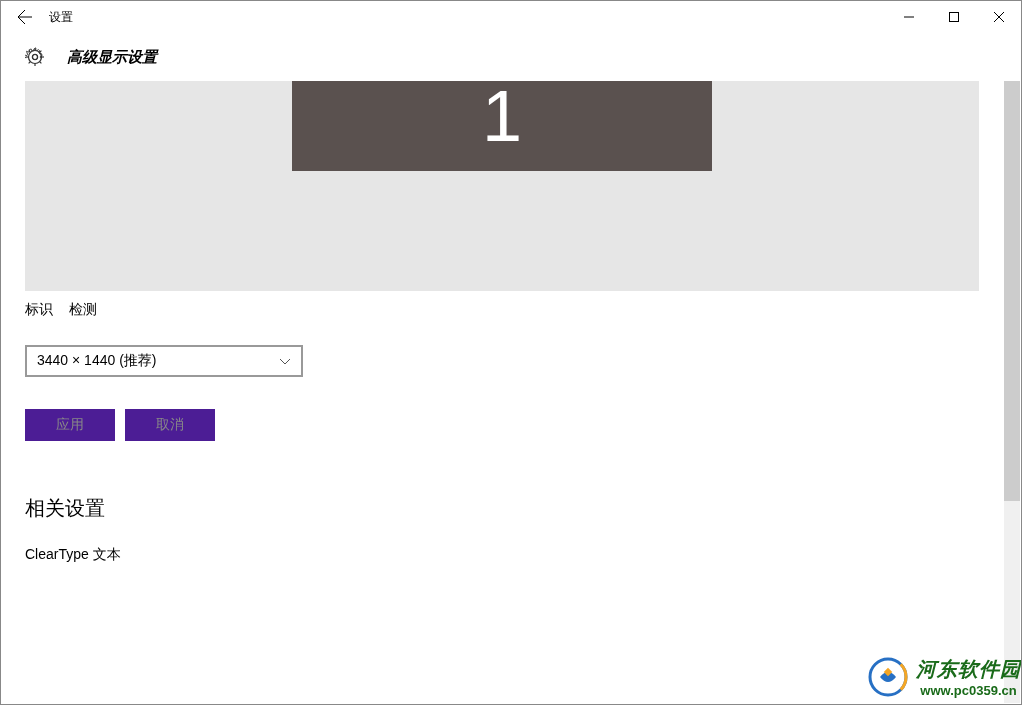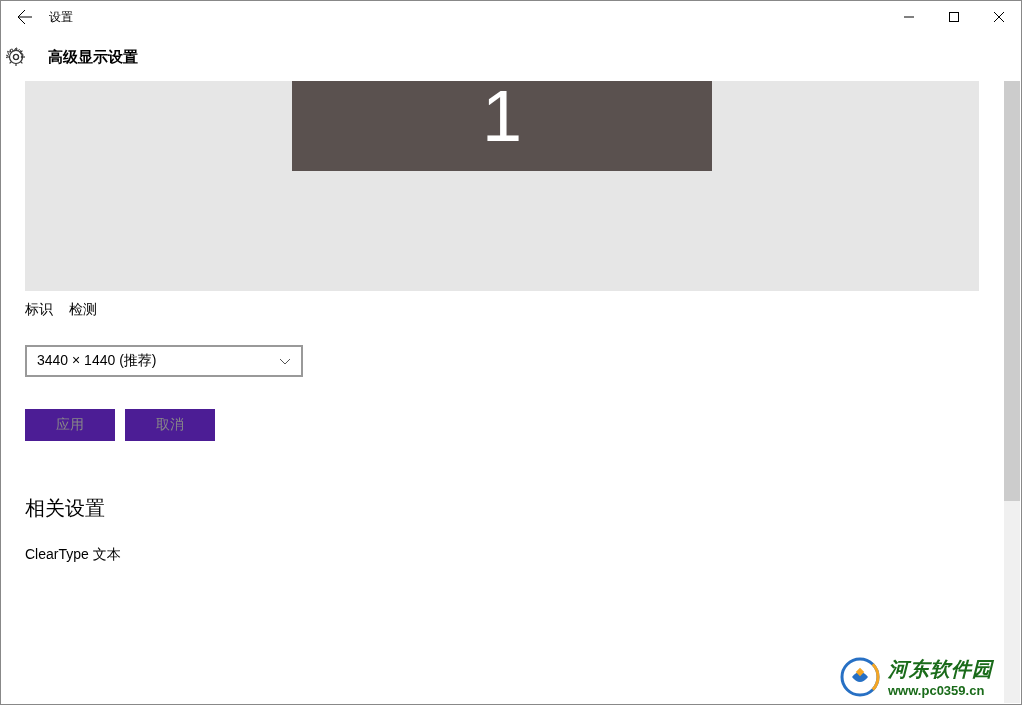--- a/index.html
+++ b/index.html
@@ -41,22 +41,23 @@
     height: 32px;
     display: flex;
     align-items: center;
     justify-content: center;
     color: #000;
   }
   .header {
     height: 48px;
     display: flex;
     align-items: center;
-    padding-left: 5px;
+    padding-left: 24px;
     gap: 22px;
+    font-style: italic;
   }
   .gear-icon { width: 20px; height: 20px; }
   .header-title { font-size: 15px; font-weight: 600; }
   .content {
     position: absolute;
     top: 80px;
     left: 0;
     right: 18px;
     bottom: 0;
     overflow: hidden;
@@ -155,23 +156,23 @@
   .scrollthumb {
     position: absolute;
     top: 0;
     left: 0;
     width: 16px;
     height: 420px;
     background: #ccc;
   }
   .watermark {
     position: absolute;
-    right: 28px;
+    right: 0;
     bottom: 6px;
-    text-align: left;
+    text-align: center;
     pointer-events: none;
   }
   .wm-logo { width: 40px; height: 40px; display: inline-block; vertical-align: middle; }
   .wm-text { display: inline-block; vertical-align: middle; margin-left: 4px; }
   .wm-cn { font-size: 20px; font-weight: bold; font-style: italic; color: #1a6b1a; letter-spacing: 1px; }
   .wm-url { font-size: 13px; font-weight: bold; color: #1a6b1a; }
 </style>
 </head>
 <body>
 

